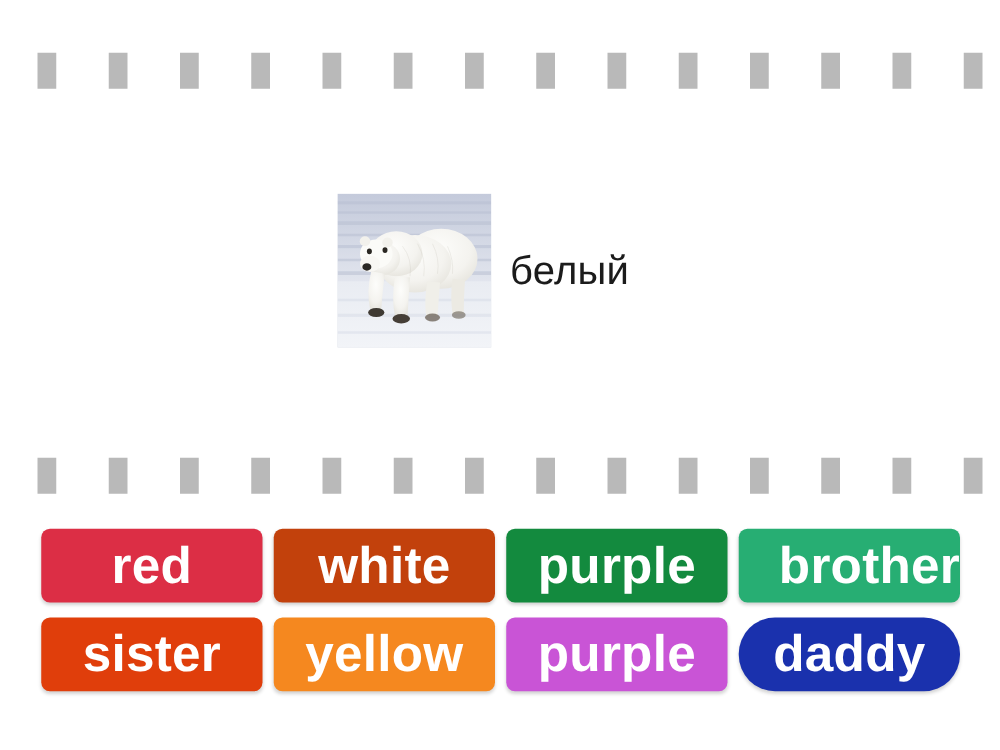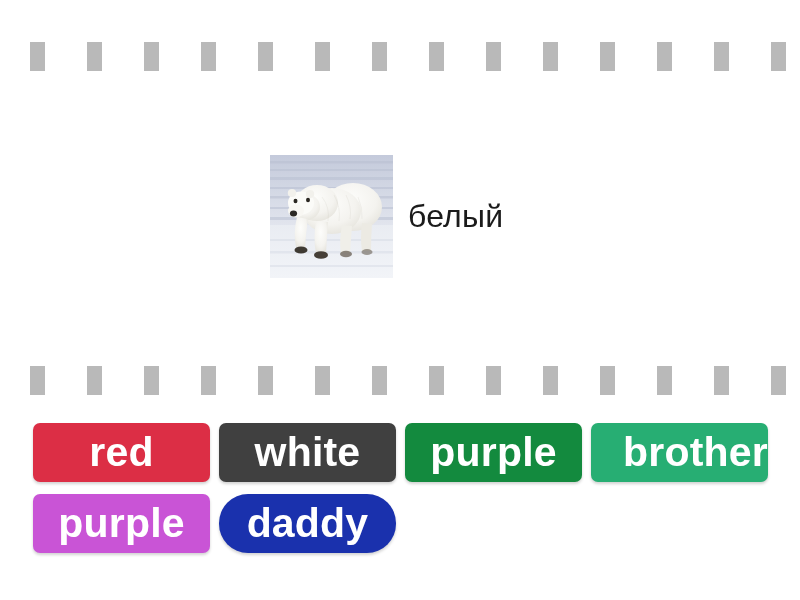--- a/index.html
+++ b/index.html
@@ -220,29 +220,35 @@
       <span class="dash" style="left: 600px; width: 15px; height: 29px; background: rgb(185, 185, 185);"></span>
       <span class="dash" style="left: 657px; width: 15px; height: 29px; background: rgb(185, 185, 185);"></span>
       <span class="dash" style="left: 714px; width: 15px; height: 29px; background: rgb(185, 185, 185);"></span>
       <span class="dash" style="left: 771px; width: 15px; height: 29px; background: rgb(185, 185, 185);"></span>
     </div>
 
   <div id="answer-grid">
       <div class="tile" style="background: rgb(220, 46, 69);">
         <span>red</span>
       </div>
-      <div class="tile" style="background: #404040;">
+      <div class="tile" style="background: #c2410c;">
         <span>white</span>
       </div>
       <div class="tile" style="background: rgb(19, 138, 62);">
         <span>purple</span>
       </div>
       <div class="tile" style="background: rgb(39, 174, 115); justify-content: flex-end;">
         <span>brother</span>
       </div>
+      <div class="tile" style="background: rgb(224, 62, 11);">
+        <span>sister</span>
+      </div>
+      <div class="tile" style="background: rgb(245, 136, 31);">
+        <span>yellow</span>
+      </div>
       <div class="tile" style="background: rgb(201, 84, 214);">
         <span>purple</span>
       </div>
       <div class="tile" style="background: rgb(26, 49, 173); border-radius: 29px;">
         <span>daddy</span>
       </div>
     </div>
 
 </div>
 

